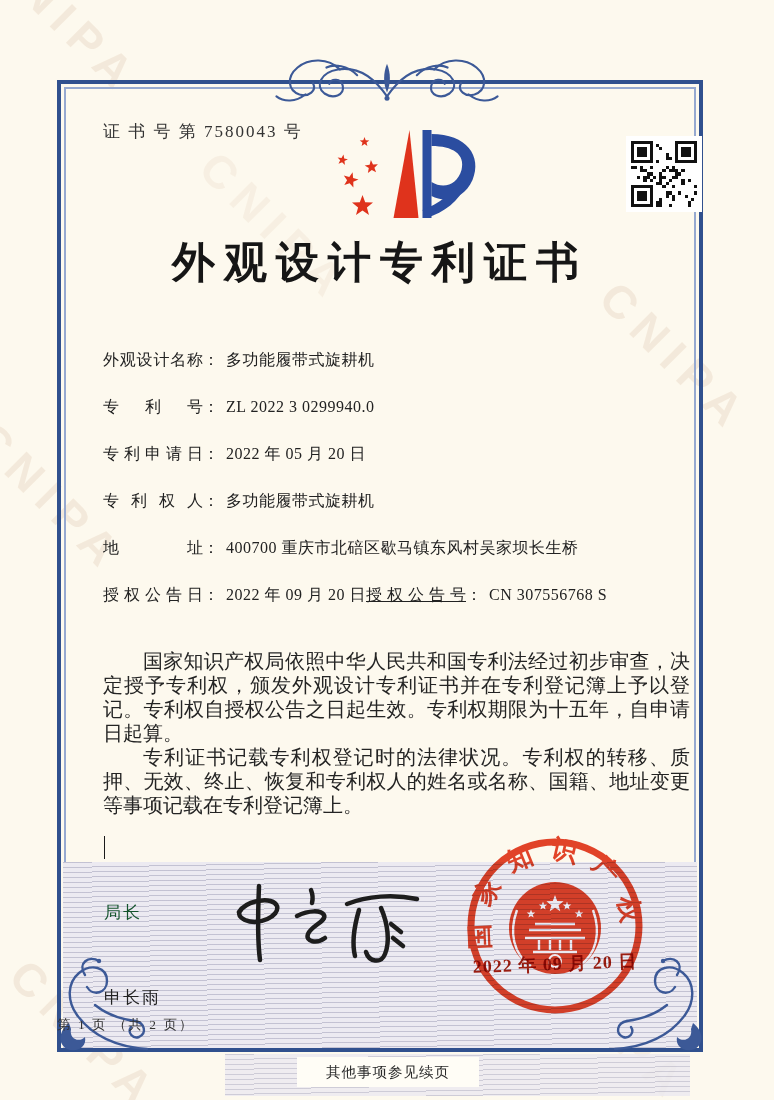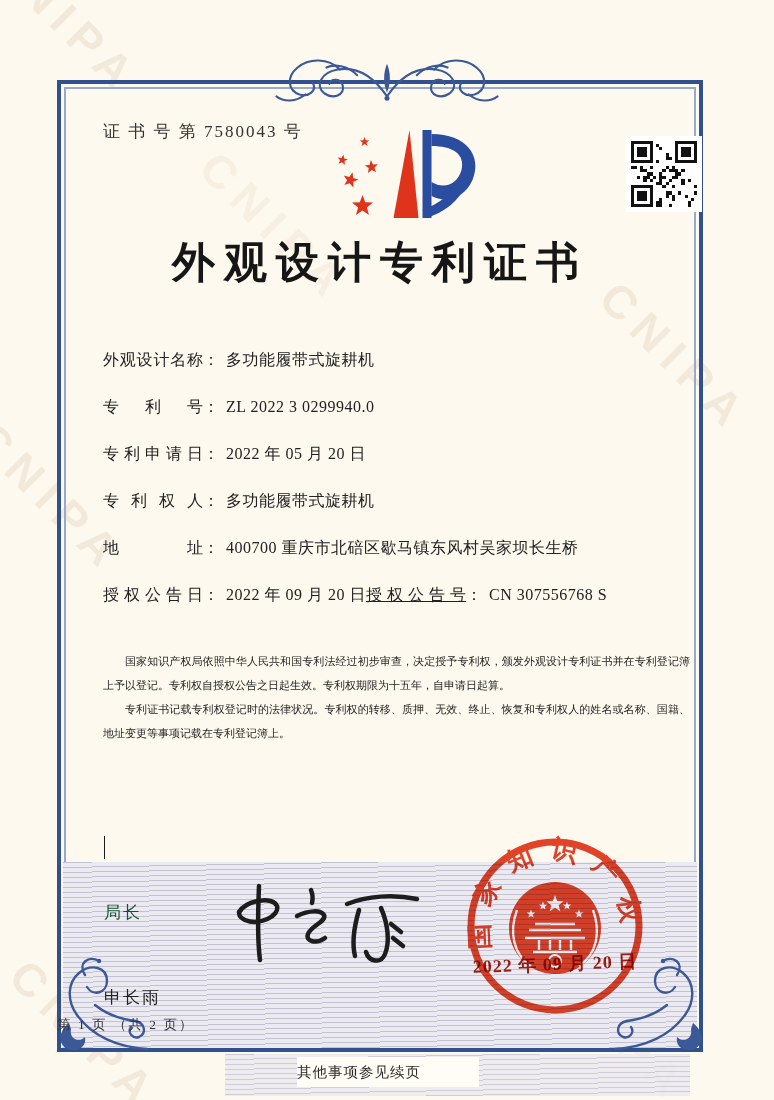--- a/index.html
+++ b/index.html
@@ -33,21 +33,21 @@
   .title{position:absolute;left:57px;top:234px;width:646px;text-align:center;font-size:43px;
          font-weight:bold;letter-spacing:9px;color:#161616;}
 
   .fields{position:absolute;left:103px;top:350px;width:590px;font-size:16px;}
   .frow{height:47px;white-space:nowrap;}
   .flabel{display:inline-block;width:100px;text-align:justify;text-align-last:justify;vertical-align:top;}
   .fcolon{display:inline-block;}
   .fvalue{display:inline-block;margin-left:7px;letter-spacing:.5px;}
   .grant-2{text-decoration:underline;}
 
-  .paras{position:absolute;left:103px;top:649px;width:587px;font-size:11px;line-height:24px;
+  .paras{position:absolute;left:103px;top:649px;width:587px;font-size:20px;line-height:24px;
          text-align:justify;color:#242424;}
   .paras p{margin:0;text-indent:2em;}
 
   .barcode{position:absolute;left:104px;top:836px;width:206px;height:23px;}
   .barcode svg{width:100%;height:100%;display:block;}
 
   .sig-title{position:absolute;left:104px;top:901px;font-family:"Liberation Sans","DejaVu Sans",sans-serif;
              font-size:17px;letter-spacing:2px;color:#14532d;z-index:3;}
   .sig-name{position:absolute;left:104px;top:986px;font-family:"Liberation Sans","DejaVu Sans",sans-serif;
             font-size:17px;letter-spacing:2px;color:#222;z-index:3;}
@@ -56,21 +56,21 @@
   .seal{position:absolute;left:465px;top:836px;width:180px;height:180px;z-index:4;
         mix-blend-mode:multiply;opacity:.95;}
   .seal-date{position:absolute;left:462px;top:952px;width:186px;text-align:center;font-size:18px;
              font-weight:600;letter-spacing:1px;color:#a81f12;transform:rotate(-2deg);z-index:5;
              mix-blend-mode:multiply;}
 
   .page-info{position:absolute;left:57px;top:1016px;width:646px;font-size:13.5px;
              letter-spacing:2px;color:#333;z-index:3;}
 
   .cont-note{position:absolute;left:297px;top:1057px;width:182px;height:30px;line-height:30px;
-             background:#fffdf6;font-size:14.5px;letter-spacing:1px;color:#2a2a2a;z-index:3;}
+             background:#fffdf6;text-align:center;font-size:14.5px;letter-spacing:1px;color:#2a2a2a;z-index:3;}
 
   .ornament-top{position:absolute;left:270px;top:56px;width:234px;height:50px;z-index:2;}
   .ornament-bl{position:absolute;left:55px;top:953px;width:95px;height:100px;z-index:2;}
   .ornament-br{position:absolute;left:612px;top:953px;width:95px;height:100px;z-index:2;transform:scaleX(-1);}
 
   .z2{z-index:2;}
   svg{overflow:visible;}
 </style>
 </head>
 <body>

